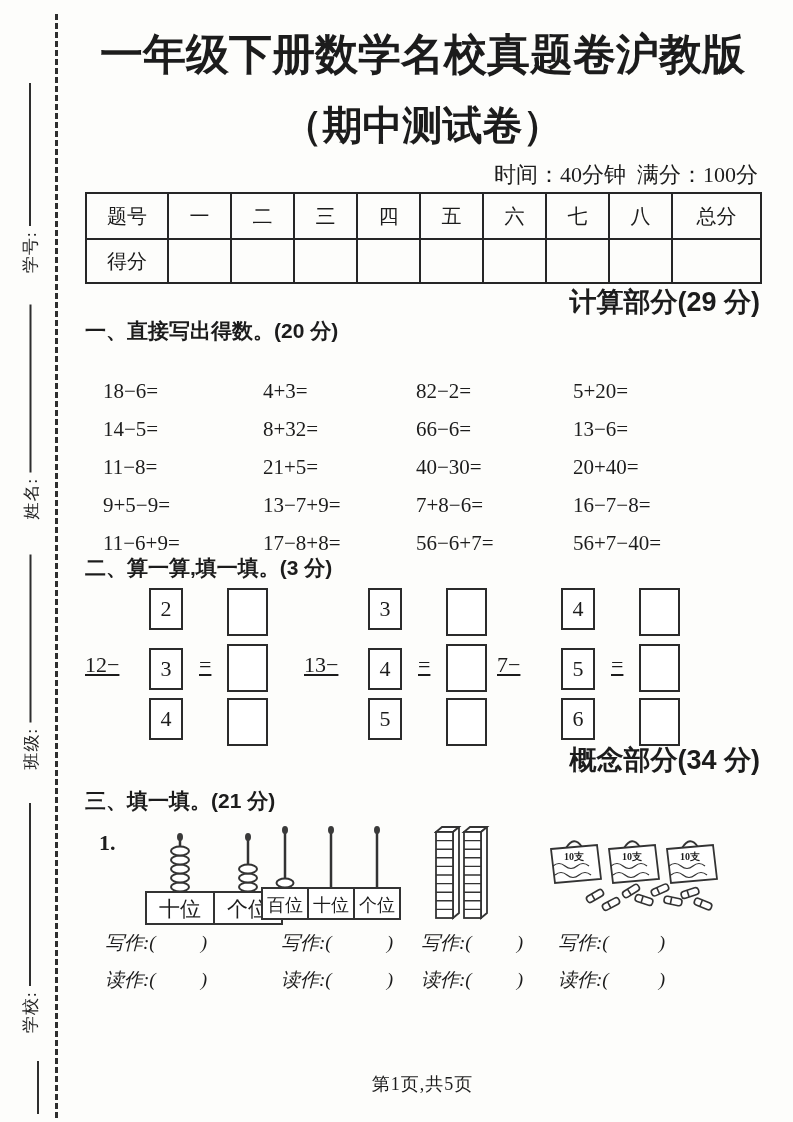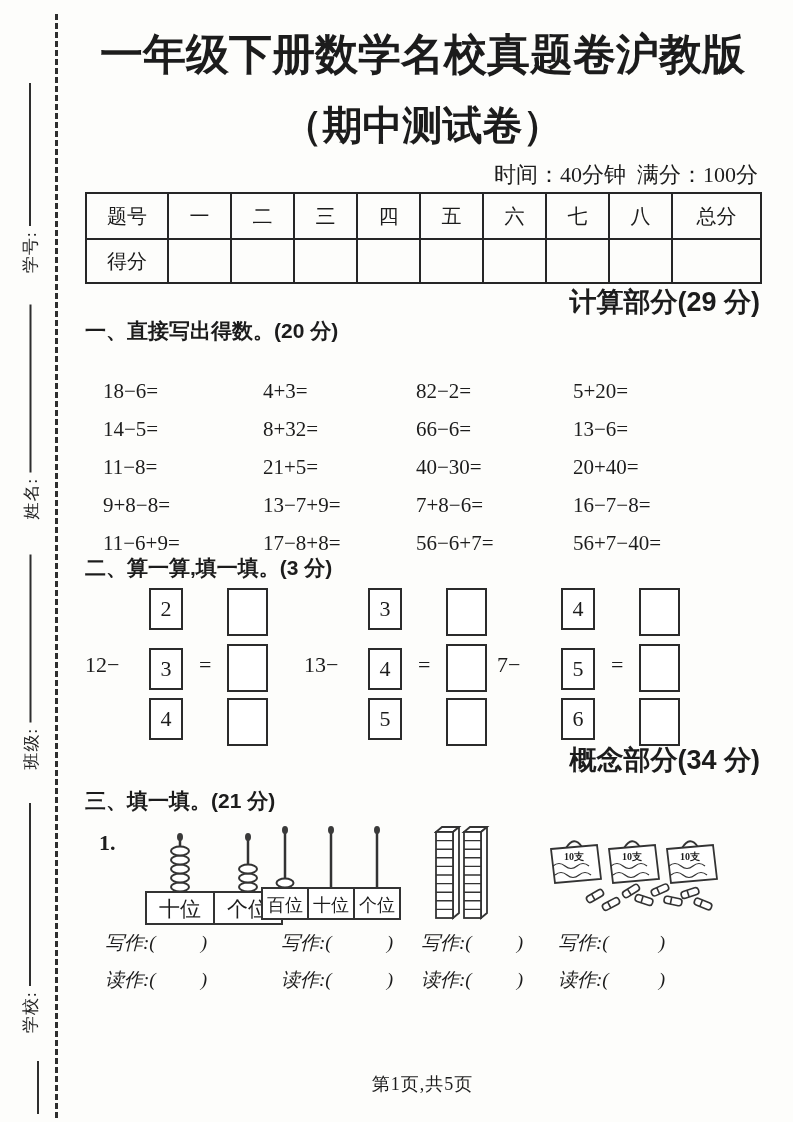--- a/index.html
+++ b/index.html
@@ -28,21 +28,21 @@
   .eq-grid{position:absolute;top:352px;left:18px;display:grid;
            grid-template-columns:160px 153px 157px 165px;grid-auto-rows:38px;
            font-size:21px;align-items:center;margin-top:20px;}
   
   .q2-groups{position:absolute;top:586px;left:0;width:675px;height:164px;}
   .q2-group{position:absolute;top:0;width:195px;height:162px;}
   .g-row{position:absolute;left:0;width:195px;height:50px;}
   .nbox{position:absolute;top:0;width:30px;height:38px;border:2px solid #2b2b2b;
         display:flex;align-items:center;justify-content:center;font-size:22px;background:#fff;}
   .ebox{position:absolute;top:0;width:37px;height:44px;border:2px solid #2b2b2b;background:#fff;}
-  .lead,.eqsign{position:absolute;font-size:22px;}
+  .lead,.eqsign{position:absolute;font-size:22px;text-decoration:underline;}
   
   .item-no{position:absolute;left:14px;top:830px;font-size:22px;font-weight:700;}
   .figs{position:absolute;top:826px;left:0;width:675px;height:106px;}
   .figs svg{position:absolute;}
   .wz-row{position:absolute;left:0;width:675px;height:28px;}
   .wz-cell{position:absolute;display:inline-flex;align-items:baseline;font-size:19px;font-style:italic;}
   .gap{display:inline-block;}
   .footer{position:absolute;top:1072px;left:0;width:675px;text-align:center;font-size:18px;letter-spacing:1px;}
 </style>
 </head>
@@ -129,21 +129,21 @@
       <div class="eq">82−2=</div>
       <div class="eq">5+20=</div>
       <div class="eq">14−5=</div>
       <div class="eq">8+32=</div>
       <div class="eq">66−6=</div>
       <div class="eq">13−6=</div>
       <div class="eq">11−8=</div>
       <div class="eq">21+5=</div>
       <div class="eq">40−30=</div>
       <div class="eq">20+40=</div>
-      <div class="eq">9+8−8=</div>
+      <div class="eq">9+5−9=</div>
       <div class="eq">13−7+9=</div>
       <div class="eq">7+8−6=</div>
       <div class="eq">16−7−8=</div>
       <div class="eq">11−6+9=</div>
       <div class="eq">17−8+8=</div>
       <div class="eq">56−6+7=</div>
       <div class="eq">56+7−40=</div>
     </div>
 
     <div class="q-head hd" style="top:554px">二、算一算,填一填。(3 分)</div>

